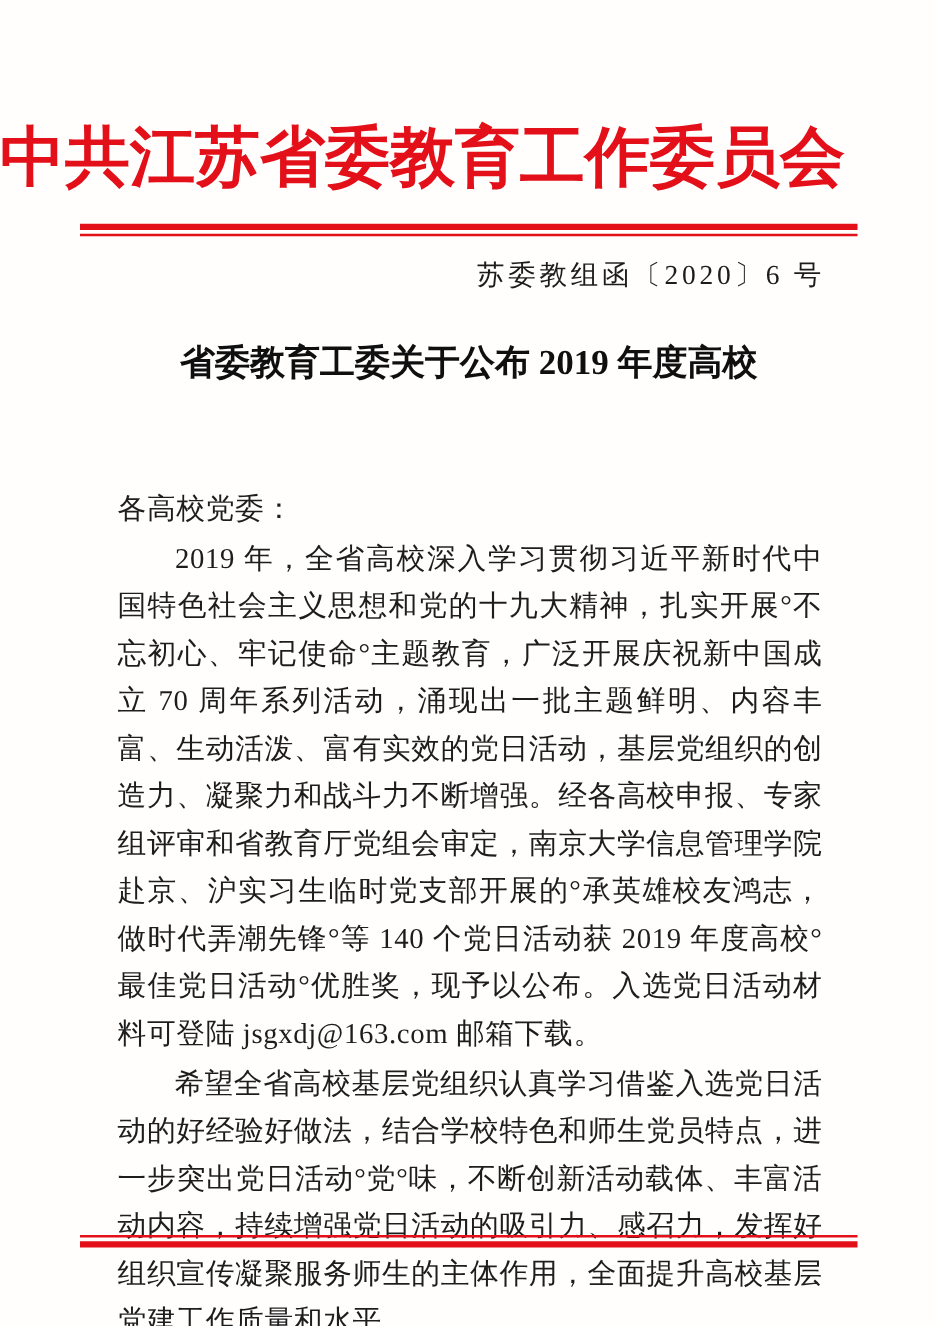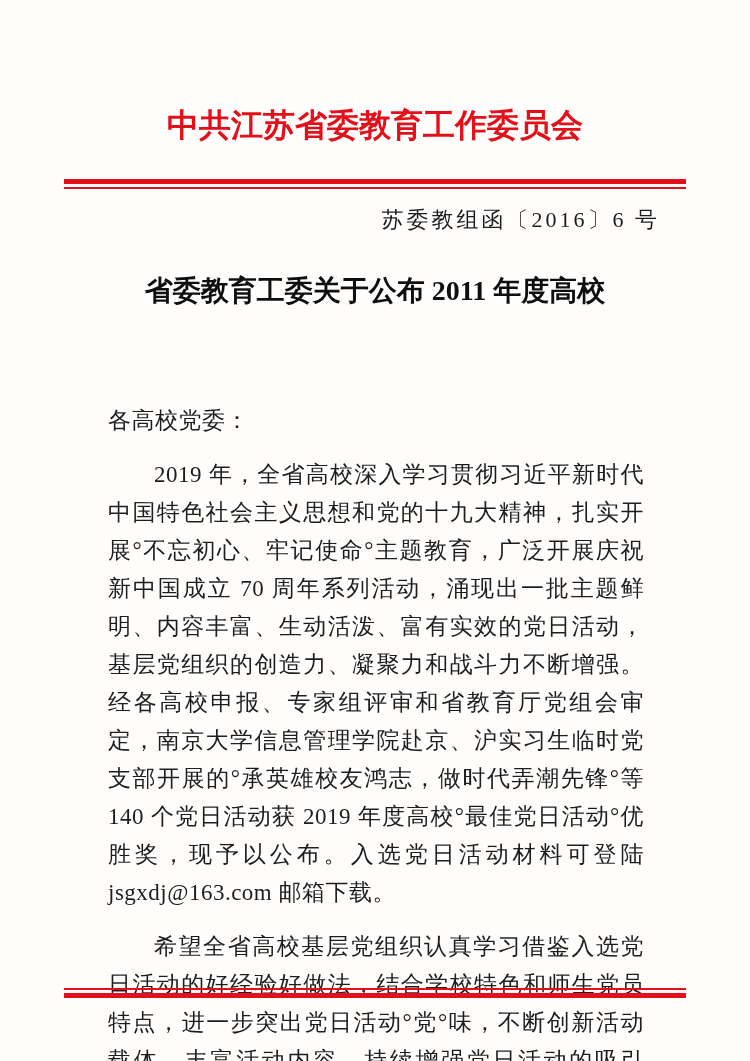--- a/index.html
+++ b/index.html
@@ -10,25 +10,24 @@
   .page {
     position: relative;
     width: 750px;
     height: 1061px;
     background: #fffefd;
     overflow: hidden;
     font-family: "Liberation Serif", "DejaVu Serif", serif;
   }
   .org-title {
     position: absolute;
-    top: 104px;
+    top: 92px;
     left: 0;
     width: 750px;
-    text-align: center;
-    font-size: 32px;
+    font-size: 52px;
     font-weight: bold;
     line-height: 1.35;
     letter-spacing: 0px;
     color: var(--accent-red, #e3101a);
     white-space: nowrap;
   }
   .rule {
     position: absolute;
     left: 64px;
     width: 622px;
@@ -63,44 +62,44 @@
     top: 386px;
     left: 92px;
     width: 568px;
     font-size: 23px;
     line-height: 38px;
     letter-spacing: 0.5px;
     color: #1d1d1d;
     text-align: justify;
   }
   .body-text p {
-    margin: 16px;
+    margin: 2px;
     text-indent: 2em;
   }
   .body-text p.salutation {
     text-indent: 0;
   }
 </style>
 </head>
 <body>
 
 <div class="page">
 
   <div class="org-title">中共江苏省委教育工作委员会</div>
 
   <div class="rule rule-top">
     <div class="bar-thick"></div>
     <div class="bar-gap"></div>
     <div class="bar-thin"></div>
   </div>
 
-  <div class="doc-number">苏委教组函〔2016〕6 号</div>
+  <div class="doc-number">苏委教组函〔2020〕6 号</div>
 
   <div class="doc-title">
-    <div>省委教育工委关于公布 2011 年度高校</div>
+    <div>省委教育工委关于公布 2019 年度高校</div>
   </div>
 
   <div class="body-text">
     <p class="salutation">各高校党委：</p>
     <p>2019 年，全省高校深入学习贯彻习近平新时代中国特色社会主义思想和党的十九大精神，扎实开展°不忘初心、牢记使命°主题教育，广泛开展庆祝新中国成立 70 周年系列活动，涌现出一批主题鲜明、内容丰富、生动活泼、富有实效的党日活动，基层党组织的创造力、凝聚力和战斗力不断增强。经各高校申报、专家组评审和省教育厅党组会审定，南京大学信息管理学院赴京、沪实习生临时党支部开展的°承英雄校友鸿志，做时代弄潮先锋°等 140 个党日活动获 2019 年度高校°最佳党日活动°优胜奖，现予以公布。入选党日活动材料可登陆 jsgxdj@163.com 邮箱下载。</p>
     <p>希望全省高校基层党组织认真学习借鉴入选党日活动的好经验好做法，结合学校特色和师生党员特点，进一步突出党日活动°党°味，不断创新活动载体、丰富活动内容，持续增强党日活动的吸引力、感召力，发挥好组织宣传凝聚服务师生的主体作用，全面提升高校基层党建工作质量和水平。</p>
   </div>
 
   <div class="rule rule-bottom">
     <div class="bar-thin"></div>

